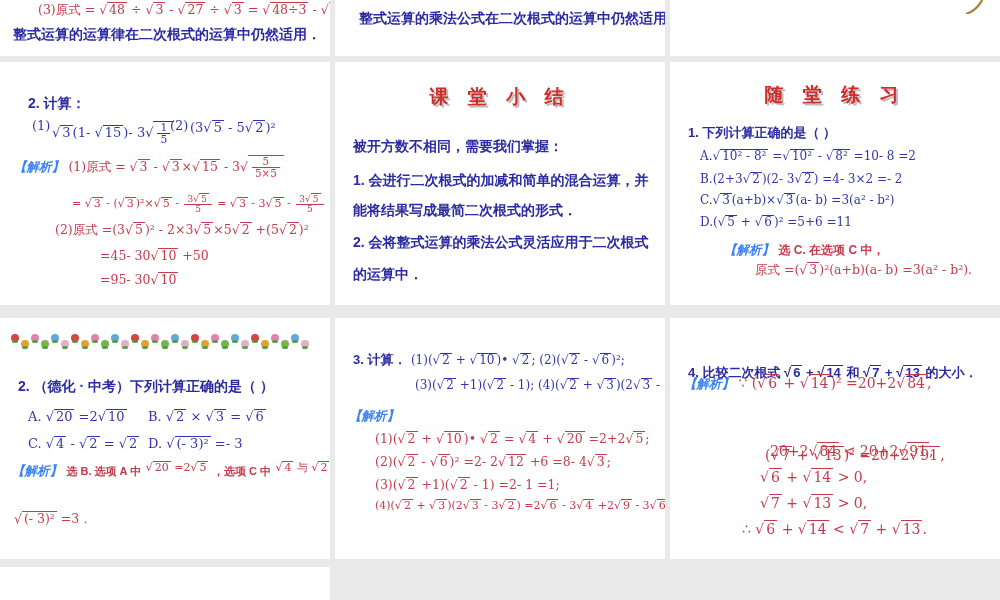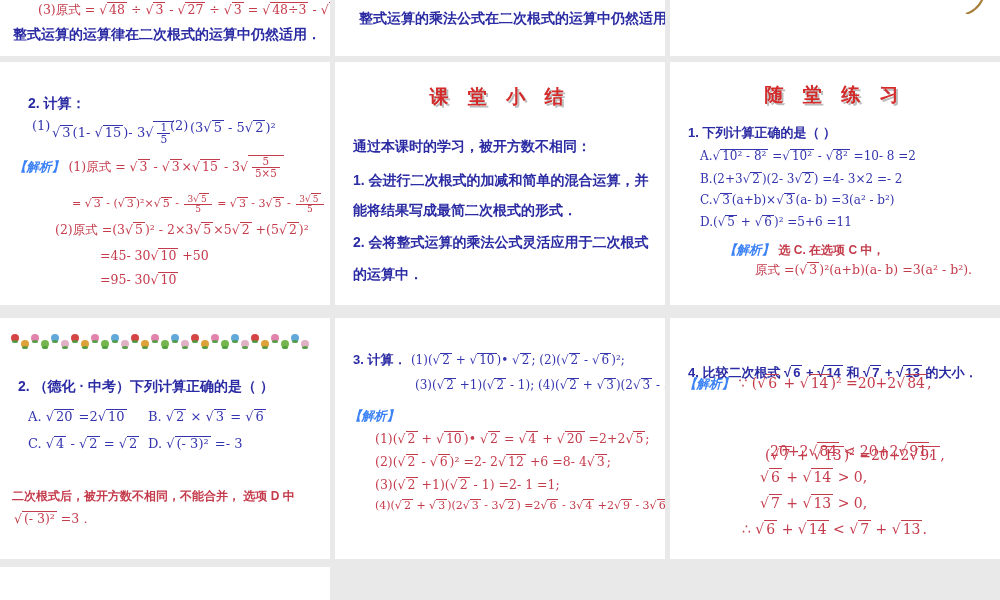--- a/index.html
+++ b/index.html
@@ -70,21 +70,21 @@
     <span class="red">(1)原式 = √<span class="ov">3</span> - √<span class="ov">3</span>×√<span class="ov">15</span> - 3√<span class="ov"><span class="frac"><span class="fn">5</span><span class="fd">5×5</span></span></span></span>
   </div>
   <div class="s red sm" style="left:72px;top:131px;">= √<span class="ov">3</span> - (√<span class="ov">3</span>)²×√<span class="ov">5</span> - <span class="frac"><span class="fn">3√<span class="ov">5</span></span><span class="fd">5</span></span> = √<span class="ov">3</span> - 3√<span class="ov">5</span> - <span class="frac"><span class="fn">3√<span class="ov">5</span></span><span class="fd">5</span></span> = √ - </div>
   <div class="s red" style="left:55px;top:160px;">(2)原式 =(3√<span class="ov">5</span>)² - 2×3√<span class="ov">5</span>×5√<span class="ov">2</span> +(5√<span class="ov">2</span>)²</div>
   <div class="s red" style="left:100px;top:186px;">=45- 30√<span class="ov">10</span> +50</div>
   <div class="s red" style="left:100px;top:210px;">=95- 30√<span class="ov">10</span></div>
 </div>
 
 <div class="slide r2 c2">
   <div class="s title" style="left:0;top:22px;">课 堂 小 结</div>
-  <div class="s cjk-blue" style="left:18px;top:76px;">通过本课时的学习，被开方数不相同：</div>
+  <div class="s cjk-blue" style="left:18px;top:76px;">被开方数不相同，需要我们掌握：</div>
   <div class="s cjk-blue" style="left:18px;top:110px;">1. 会进行二次根式的加减和简单的混合运算，并</div>
   <div class="s cjk-blue" style="left:18px;top:140px;">能将结果写成最简二次根式的形式．</div>
   <div class="s cjk-blue" style="left:18px;top:172px;">2. 会将整式运算的乘法公式灵活应用于二次根式</div>
   <div class="s cjk-blue" style="left:18px;top:204px;">的运算中．</div>
 </div>
 
 <div class="slide r2 c3">
   <div class="s title" style="left:0;top:20px;">随 堂 练 习</div>
   <div class="s cjk-blue sm" style="left:18px;top:62px;">1. 下列计算正确的是（    ）</div>
   <div class="s math sm" style="left:30px;top:87px;">A.√<span class="ov">10² - 8²</span> =√<span class="ov">10²</span> - √<span class="ov">8²</span> =10- 8 =2</div>
@@ -98,21 +98,28 @@
   <div class="s red" style="left:85px;top:200px;">原式 =(√<span class="ov">3</span>)²(a+b)(a- b) =3(a² - b²).</div>
 </div>
 
 <div class="slide r3 c1">
   <div class="flower-row"><span class="flower" style="background: rgb(214, 69, 69);"><i style="background: rgb(74, 154, 58);"></i></span><span class="flower lo" style="background: rgb(223, 162, 59);"><i style="background: rgb(74, 154, 58);"></i></span><span class="flower" style="background: rgb(226, 131, 173);"><i style="background: rgb(74, 154, 58);"></i></span><span class="flower lo" style="background: rgb(116, 181, 78);"><i style="background: rgb(74, 154, 58);"></i></span><span class="flower" style="background: rgb(98, 168, 216);"><i style="background: rgb(74, 154, 58);"></i></span><span class="flower lo" style="background: rgb(224, 176, 196);"><i style="background: rgb(74, 154, 58);"></i></span><span class="flower" style="background: rgb(214, 69, 69);"><i style="background: rgb(74, 154, 58);"></i></span><span class="flower lo" style="background: rgb(223, 162, 59);"><i style="background: rgb(74, 154, 58);"></i></span><span class="flower" style="background: rgb(226, 131, 173);"><i style="background: rgb(74, 154, 58);"></i></span><span class="flower lo" style="background: rgb(116, 181, 78);"><i style="background: rgb(74, 154, 58);"></i></span><span class="flower" style="background: rgb(98, 168, 216);"><i style="background: rgb(74, 154, 58);"></i></span><span class="flower lo" style="background: rgb(224, 176, 196);"><i style="background: rgb(74, 154, 58);"></i></span><span class="flower" style="background: rgb(214, 69, 69);"><i style="background: rgb(74, 154, 58);"></i></span><span class="flower lo" style="background: rgb(223, 162, 59);"><i style="background: rgb(74, 154, 58);"></i></span><span class="flower" style="background: rgb(226, 131, 173);"><i style="background: rgb(74, 154, 58);"></i></span><span class="flower lo" style="background: rgb(116, 181, 78);"><i style="background: rgb(74, 154, 58);"></i></span><span class="flower" style="background: rgb(98, 168, 216);"><i style="background: rgb(74, 154, 58);"></i></span><span class="flower lo" style="background: rgb(224, 176, 196);"><i style="background: rgb(74, 154, 58);"></i></span><span class="flower" style="background: rgb(214, 69, 69);"><i style="background: rgb(74, 154, 58);"></i></span><span class="flower lo" style="background: rgb(223, 162, 59);"><i style="background: rgb(74, 154, 58);"></i></span><span class="flower" style="background: rgb(226, 131, 173);"><i style="background: rgb(74, 154, 58);"></i></span><span class="flower lo" style="background: rgb(116, 181, 78);"><i style="background: rgb(74, 154, 58);"></i></span><span class="flower" style="background: rgb(98, 168, 216);"><i style="background: rgb(74, 154, 58);"></i></span><span class="flower lo" style="background: rgb(224, 176, 196);"><i style="background: rgb(74, 154, 58);"></i></span><span class="flower" style="background: rgb(214, 69, 69);"><i style="background: rgb(74, 154, 58);"></i></span><span class="flower lo" style="background: rgb(223, 162, 59);"><i style="background: rgb(74, 154, 58);"></i></span><span class="flower" style="background: rgb(226, 131, 173);"><i style="background: rgb(74, 154, 58);"></i></span><span class="flower lo" style="background: rgb(116, 181, 78);"><i style="background: rgb(74, 154, 58);"></i></span><span class="flower" style="background: rgb(98, 168, 216);"><i style="background: rgb(74, 154, 58);"></i></span><span class="flower lo" style="background: rgb(224, 176, 196);"><i style="background: rgb(74, 154, 58);"></i></span></div>
   <div class="s cjk-blue" style="left:18px;top:60px;">2. （德化 · 中考）下列计算正确的是（  ）</div>
   <div class="s math" style="left:28px;top:91px;">A. √<span class="ov">20</span> =2√<span class="ov">10</span></div>
   <div class="s math" style="left:148px;top:91px;">B. √<span class="ov">2</span> × √<span class="ov">3</span> = √<span class="ov">6</span></div>
   <div class="s math" style="left:28px;top:118px;">C. √<span class="ov">4</span> - √<span class="ov">2</span> = √<span class="ov">2</span></div>
   <div class="s math" style="left:148px;top:118px;text-align:center;">D. √<span class="ov">(- 3)²</span> =- 3</div>
-  <div class="s redcjk" style="left:12px;top:170px;">二次根式后，被开方数不相同，不能合并， 选项 D 中</div>
+  <div class="s" style="left:12px;top:143px;">
+    <span class="mag">【解析】</span>
+    <span class="redcjk xs">选 B. 选项 A 中</span>
+    <span class="red sm raise">√<span class="ov">20</span> =2√<span class="ov">5</span></span>
+    <span class="redcjk xs">，选项 C 中</span>
+    <span class="red sm raise">√<span class="ov">4</span> 与 √<span class="ov">2</span></span>
+    
+  </div>
   <div class="s red" style="left:14px;top:193px;">√<span class="ov">(- 3)²</span> =3．</div>
 </div>
 
 <div class="slide r3 c2">
   <div class="s" style="left:18px;top:32px;">
     <span class="cjk-blue sm">3. 计算．</span>
     <span class="math sm">(1)(√<span class="ov">2</span> + √<span class="ov">10</span>)• √<span class="ov">2</span>;   (2)(√<span class="ov">2</span> - √<span class="ov">6</span>)²;</span>
   </div>
   <div class="s math sm" style="left:80px;top:60px;">(3)(√<span class="ov">2</span> +1)(√<span class="ov">2</span> - 1);   (4)(√<span class="ov">2</span> + √<span class="ov">3</span>)(2√<span class="ov">3</span> - 3√).</div>
   <div class="s mag" style="left:14px;top:90px;">【解析】</div>

